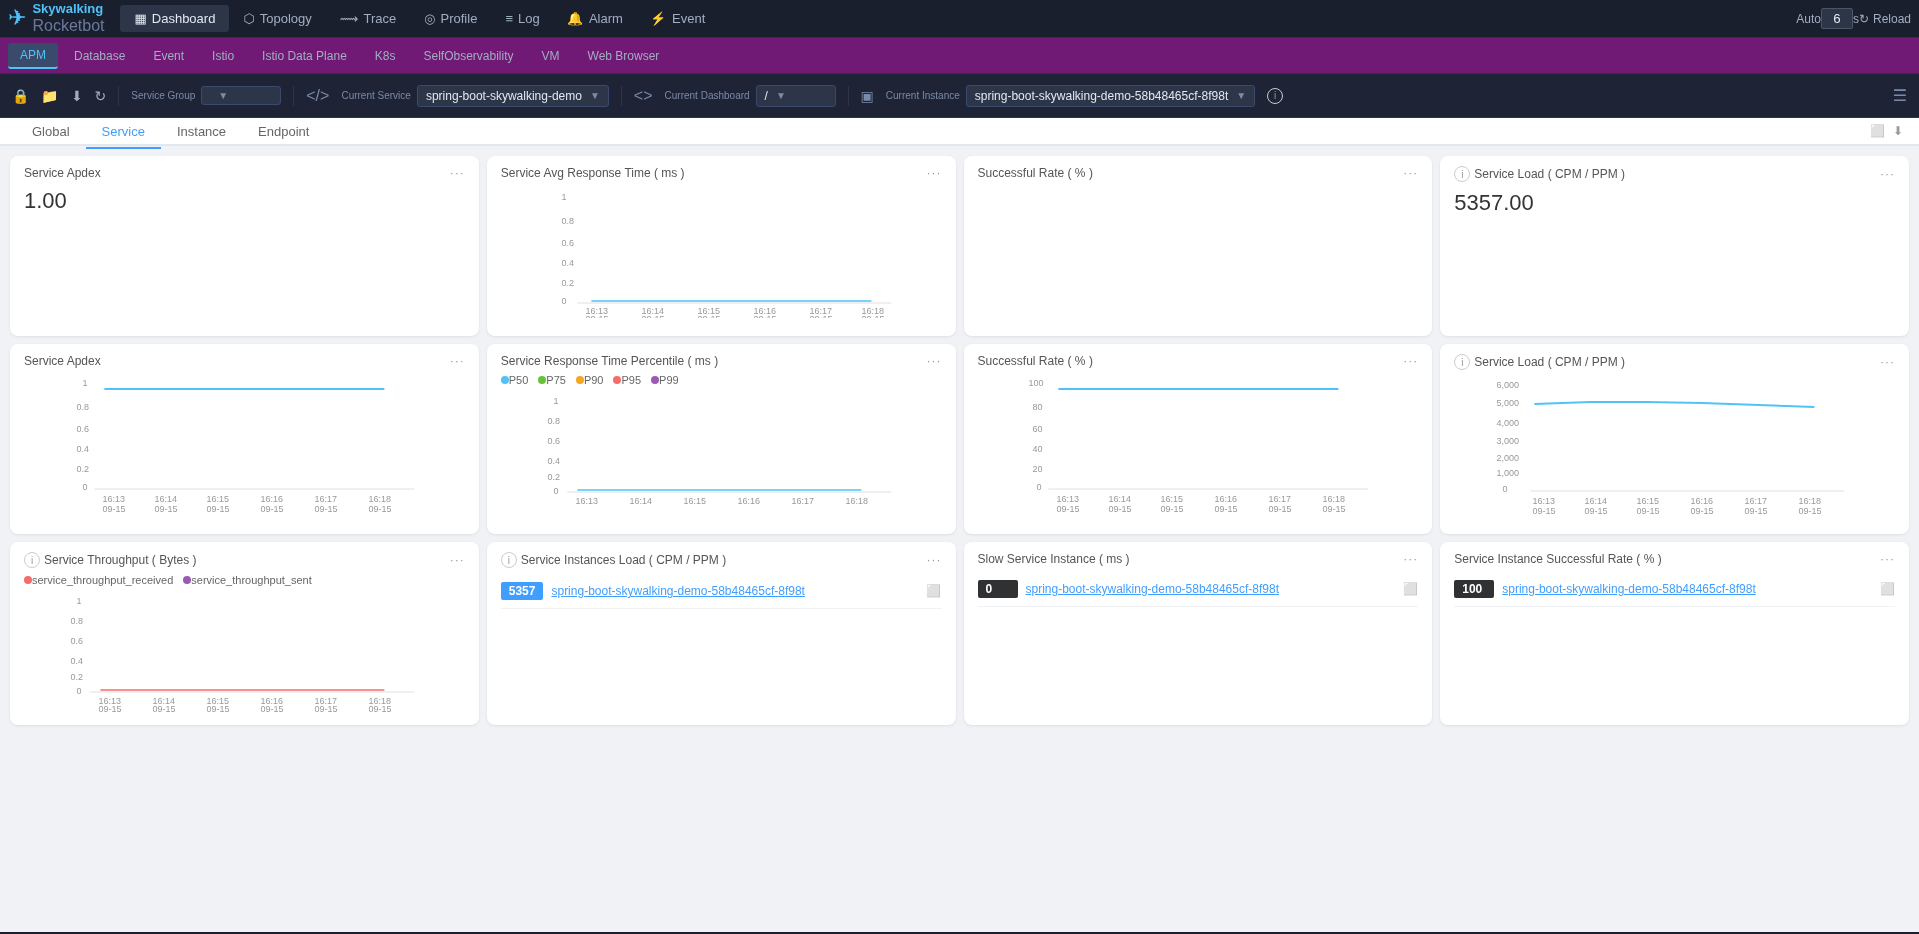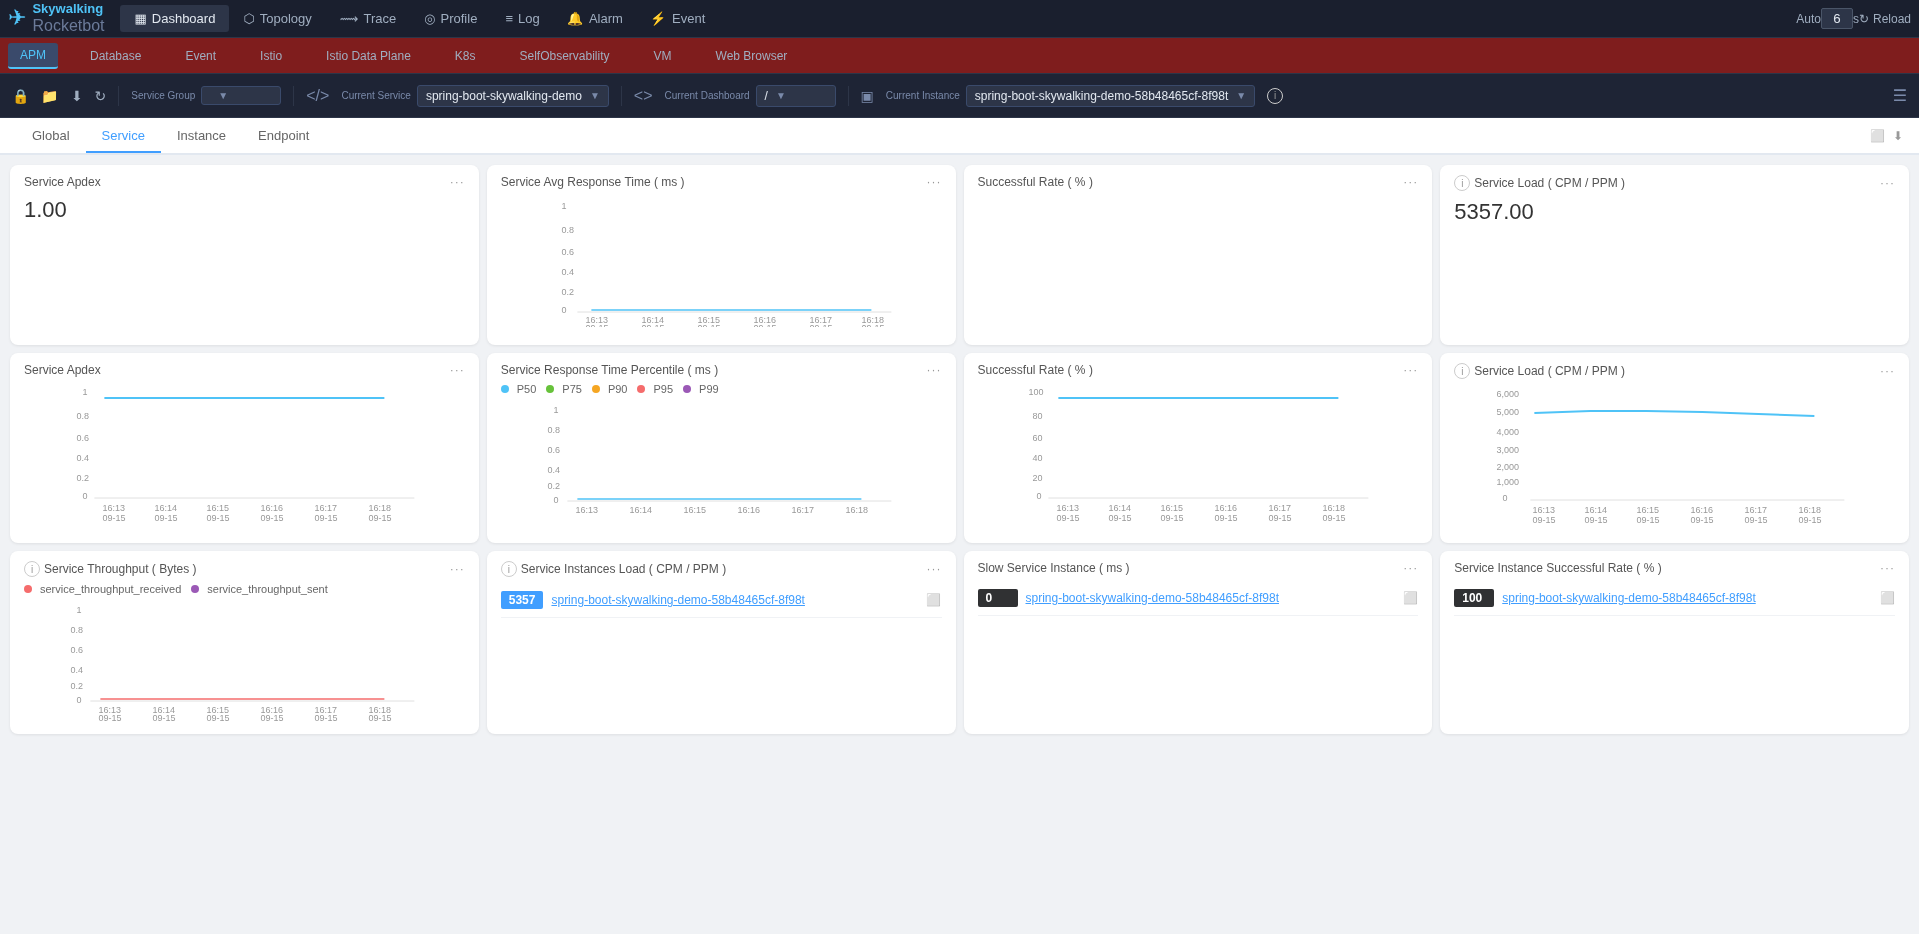--- a/index.html
+++ b/index.html
@@ -10,38 +10,38 @@
     .logo { display: flex; align-items: center; margin-right: 16px; }
     .logo-text { color: #4fc3f7; font-size: 13px; font-weight: bold; line-height: 1.1; }
     .logo-sub { color: #6b7a99; font-size: 16px; }
     .nav-item { display: flex; align-items: center; gap: 5px; padding: 6px 14px; color: #a0aec0; cursor: pointer; font-size: 13px; border-radius: 3px; }
     .nav-item.active { background: #2d3548; color: #e2e8f0; }
     .nav-right { margin-left: auto; display: flex; align-items: center; gap: 0; color: #a0aec0; font-size: 12px; }
     .auto-input { width: 32px; background: #2d3548; border: 1px solid #4a5568; color: #e2e8f0; text-align: center; padding: 2px 4px; border-radius: 2px; }
     .reload-btn { display: flex; align-items: center; gap: 4px; cursor: pointer; color: #a0aec0; }
 
     
-    .second-nav { display: flex; align-items: center; background: #7f1d1d; height: 36px; border-bottom: 1px solid #2d3548; padding: 0 8px; gap: 20px; }
+    .second-nav { display: flex; align-items: center; background: #701a75; height: 36px; border-bottom: 1px solid #2d3548; padding: 0 8px; gap: 4px; }
     .second-nav-item { padding: 5px 12px; color: #a0aec0; cursor: pointer; font-size: 12px; border-radius: 3px; }
     .second-nav-item.active { background: #3a4a6b; color: #4fc3f7; border-bottom: 2px solid #4fc3f7; }
 
     
     .toolbar { display: flex; align-items: center; background: #1e2435; height: 44px; border-bottom: 1px solid #2d3548; padding: 0 12px; gap: 12px; }
     .toolbar-icon { color: #a0aec0; cursor: pointer; font-size: 14px; }
     .toolbar-sep { width: 1px; height: 20px; background: #2d3548; }
     .toolbar-group { display: flex; align-items: center; gap: 6px; }
     .toolbar-label { color: #7a8aaa; font-size: 10px; }
     .toolbar-select { display: flex; align-items: center; gap: 4px; background: #2d3548; border: 1px solid #3a4a6b; border-radius: 3px; padding: 3px 8px; color: #e2e8f0; cursor: pointer; font-size: 12px; min-width: 80px; }
     .toolbar-select-wide { min-width: 160px; }
     .toolbar-select-xl { min-width: 260px; }
     .chevron { color: #7a8aaa; font-size: 10px; margin-left: 4px; }
     .toolbar-right { margin-left: auto; }
 
     
-    .tabs { display: flex; align-items: center; background: #fff; border-bottom: 2px solid #e2e8f0; height: 37px; padding: 0 16px; gap: 0; }
+    .tabs { display: flex; align-items: center; background: #fff; border-bottom: 2px solid #e2e8f0; height: 28px; padding: 0 16px; gap: 0; }
     .tab { padding: 8px 16px; color: #666; cursor: pointer; font-size: 13px; border-bottom: 2px solid transparent; margin-bottom: -2px; }
     .tab.active { color: #409eff; border-bottom: 2px solid #409eff; font-weight: 500; }
     .tab-icons { margin-left: auto; display: flex; gap: 8px; color: #999; }
 
     
     .main { background: #f0f2f5; min-height: calc(100vh - 160px); padding: 10px; }
 
     
     .cards-row { display: grid; gap: 8px; margin-bottom: 8px; }
     .cards-row-4 { grid-template-columns: repeat(4, 1fr); }
@@ -52,21 +52,21 @@
     .card-title-text { color: #555; font-size: 12px; }
     .card-menu { color: #999; cursor: pointer; letter-spacing: 1px; }
     .card-value { font-size: 22px; color: #333; font-weight: 400; margin-top: 8px; }
 
     
     .chart-area { margin-top: 8px; }
     .chart-svg { width: 100%; }
 
     
     .legend { display: flex; gap: 10px; margin-bottom: 6px; flex-wrap: wrap; }
-    .legend-item { display: flex; align-items: center; gap: 8px; font-size: 11px; color: #666; }
+    .legend-item { display: flex; align-items: center; gap: 0; font-size: 11px; color: #666; }
     .legend-dot { width: 8px; height: 8px; border-radius: 50%; }
     .instance-list-item { display: flex; align-items: center; gap: 8px; padding: 8px 0; border-bottom: 1px solid #f0f2f5; }
     .instance-badge { display: inline-block; padding: 2px 8px; border-radius: 2px; font-size: 12px; font-weight: bold; color: #fff; min-width: 40px; }
     .badge-blue { background: #409eff; }
     .badge-dark { background: #303133; }
     .instance-name { color: #409eff; font-size: 12px; text-decoration: underline; cursor: pointer; flex: 1; }
     .instance-copy { color: #999; cursor: pointer; font-size: 12px; margin-left: auto; }
 
     
     .axis-label { font-size: 9px; fill: #999; }

